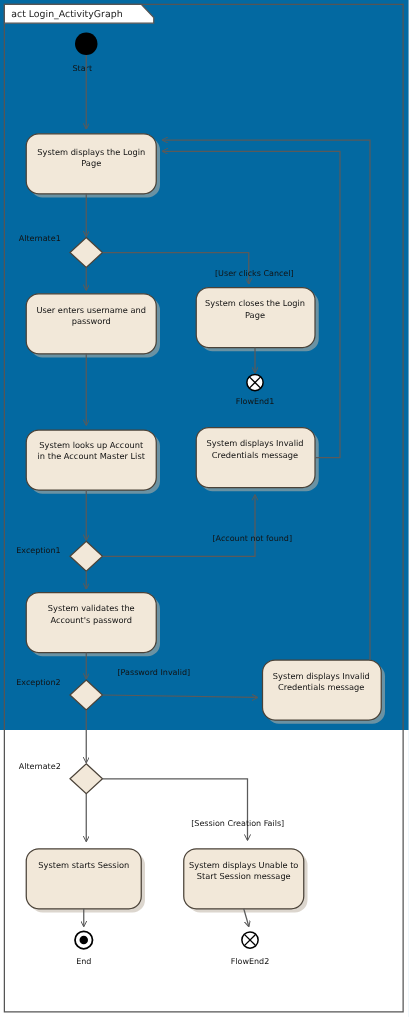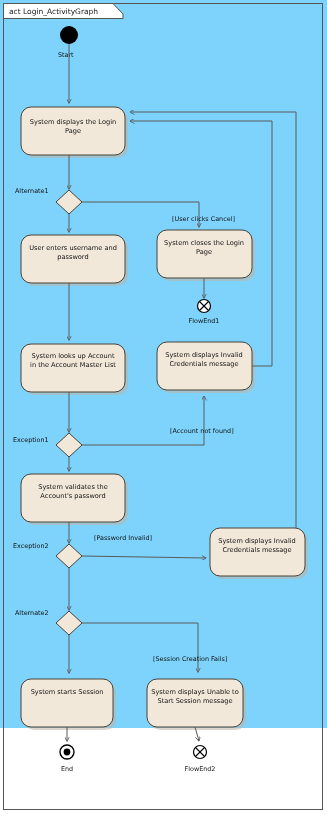--- a/index.html
+++ b/index.html
@@ -9,22 +9,22 @@
   }
   body {
     width: 327px;
     height: 816px;
     overflow: hidden;
     font-family: "DejaVu Sans", sans-serif;
   }
   #diagram-root {
     position: relative;
     width: 327px;
-    height: 728px;
-    background: #7dd3fc;
+    height: 584px;
+    background: #0369a1;
   }
   svg.diagram-canvas {
     display: block;
     width: 327px;
     height: 816px;
   }
   .frame-border {
     fill: none;
     stroke: #555555;
     stroke-width: 1;

